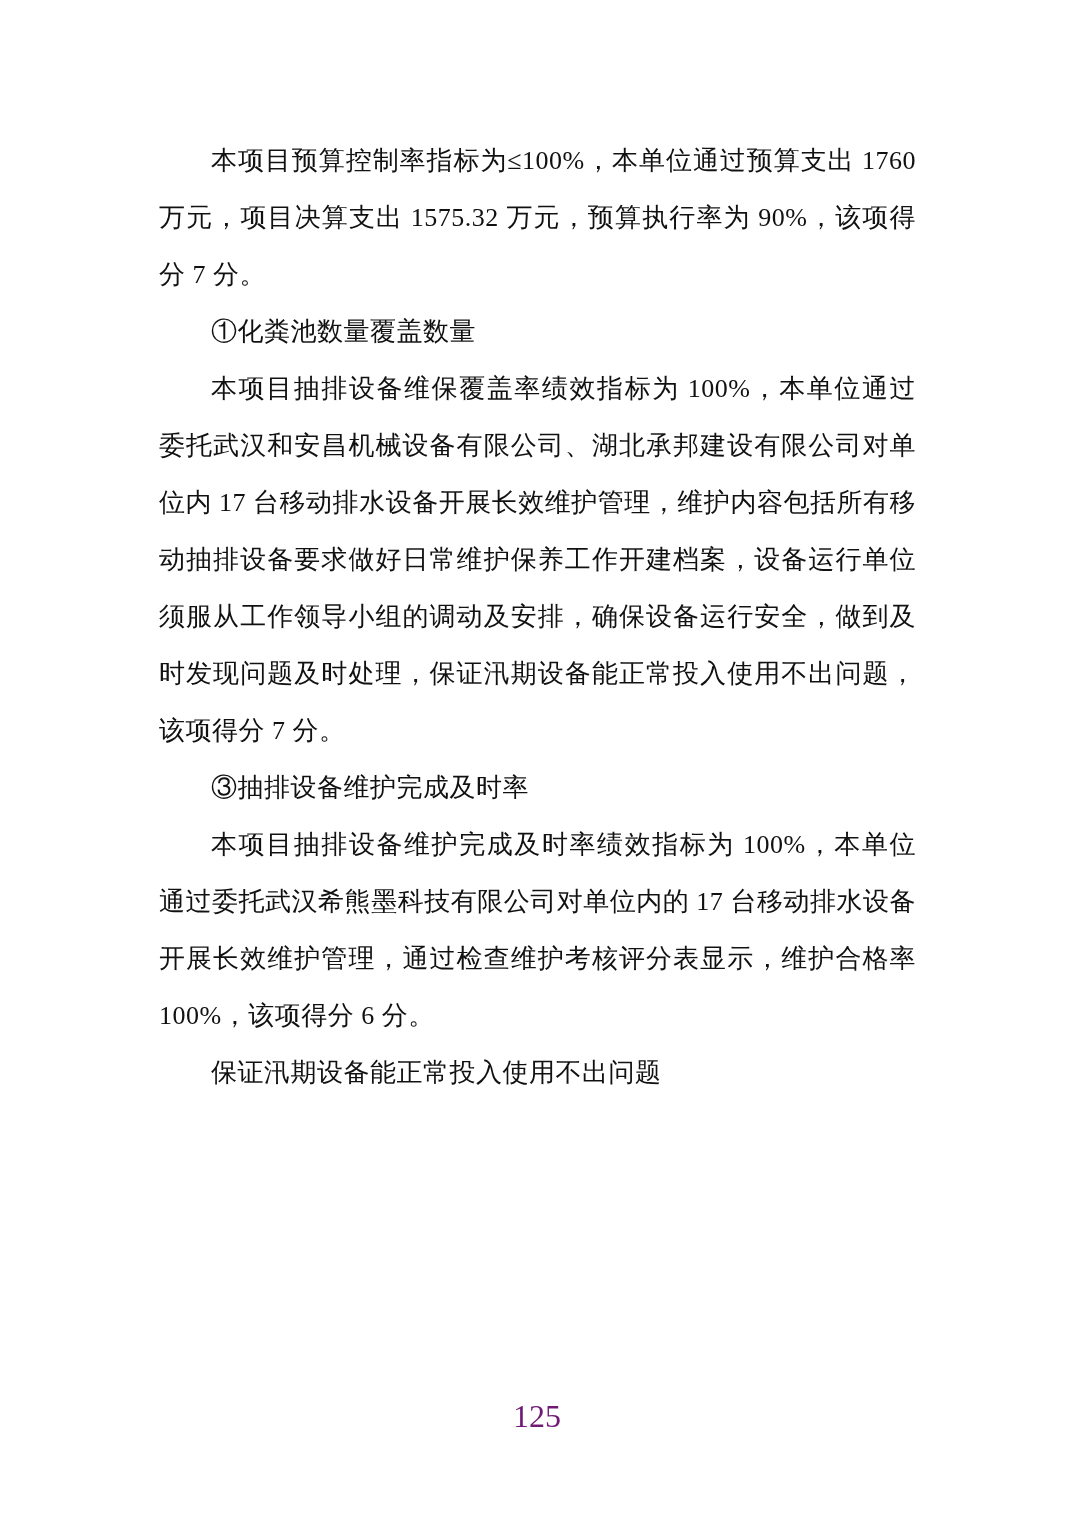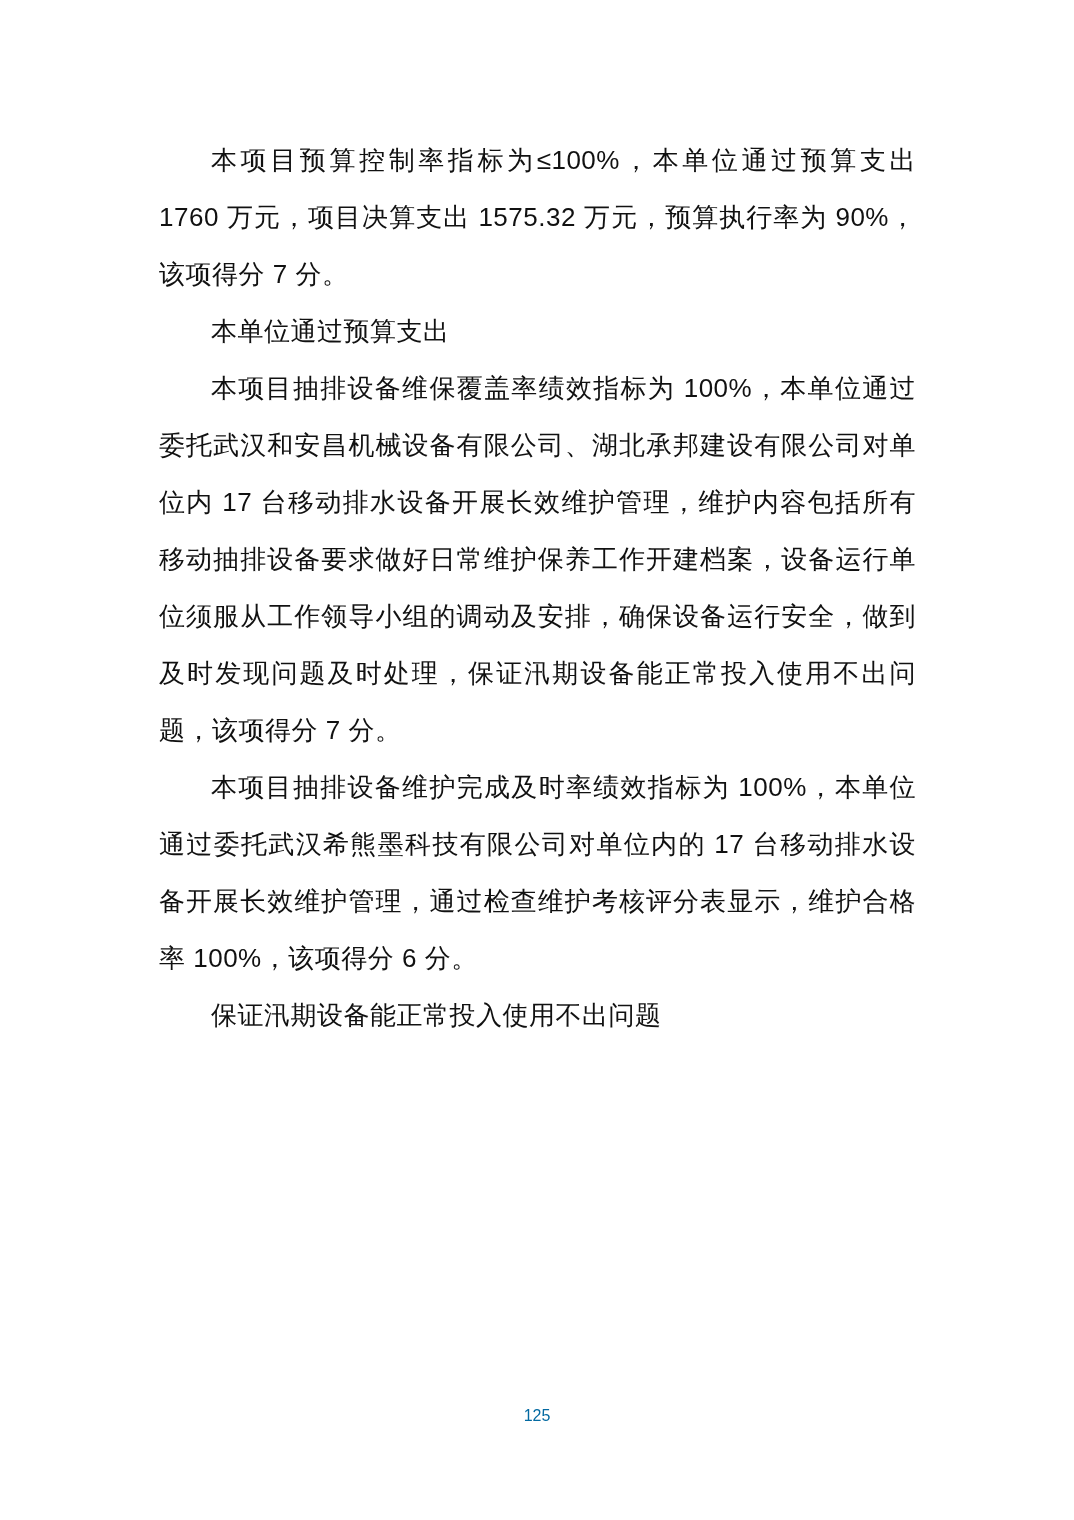--- a/index.html
+++ b/index.html
@@ -6,21 +6,21 @@
     margin: 0;
     padding: 0;
     background: #ffffff;
   }
   .page {
     position: relative;
     width: 954px;
     height: 1520px;
     background: #ffffff;
     overflow: hidden;
-    font-family: Liberation Sans, sans-serif;
+    font-family: Liberation Serif, serif;
     color: #111111;
   }
   .content {
     position: absolute;
     left: 159px;
     top: 132px;
     width: 757px;
     font-size: 26px;
     line-height: 57px;
     text-align: justify;
@@ -31,30 +31,31 @@
     margin: 0;
     padding: 0;
     text-indent: 2em;
   }
   .page-number {
     position: absolute;
     left: 0;
     top: 1398px;
     width: 1074px;
     text-align: center;
-    font-size: 16px;
+    font-size: 32px;
     line-height: 36px;
-    color: #0369a1;
+    color: #701a75;
   }
 </style>
 </head>
 <body>
 
 <div class="page">
   <div class="content">
     <p>本项目预算控制率指标为≤100%，本单位通过预算支出 1760 万元，项目决算支出 1575.32 万元，预算执行率为 90%，该项得分 7 分。</p>
-    <p>本单位通过预算支出</p>
+    <p>①化粪池数量覆盖数量</p>
     <p>本项目抽排设备维保覆盖率绩效指标为 100%，本单位通过委托武汉和安昌机械设备有限公司、湖北承邦建设有限公司对单位内 17 台移动排水设备开展长效维护管理，维护内容包括所有移动抽排设备要求做好日常维护保养工作开建档案，设备运行单位须服从工作领导小组的调动及安排，确保设备运行安全，做到及时发现问题及时处理，保证汛期设备能正常投入使用不出问题，该项得分 7 分。</p>
+    <p>③抽排设备维护完成及时率</p>
     <p>本项目抽排设备维护完成及时率绩效指标为 100%，本单位通过委托武汉希熊墨科技有限公司对单位内的 17 台移动排水设备开展长效维护管理，通过检查维护考核评分表显示，维护合格率 100%，该项得分 6 分。</p>
     <p>保证汛期设备能正常投入使用不出问题</p>
   </div>
   <div class="page-number">125</div>
 </div>
 
 </body></html>

